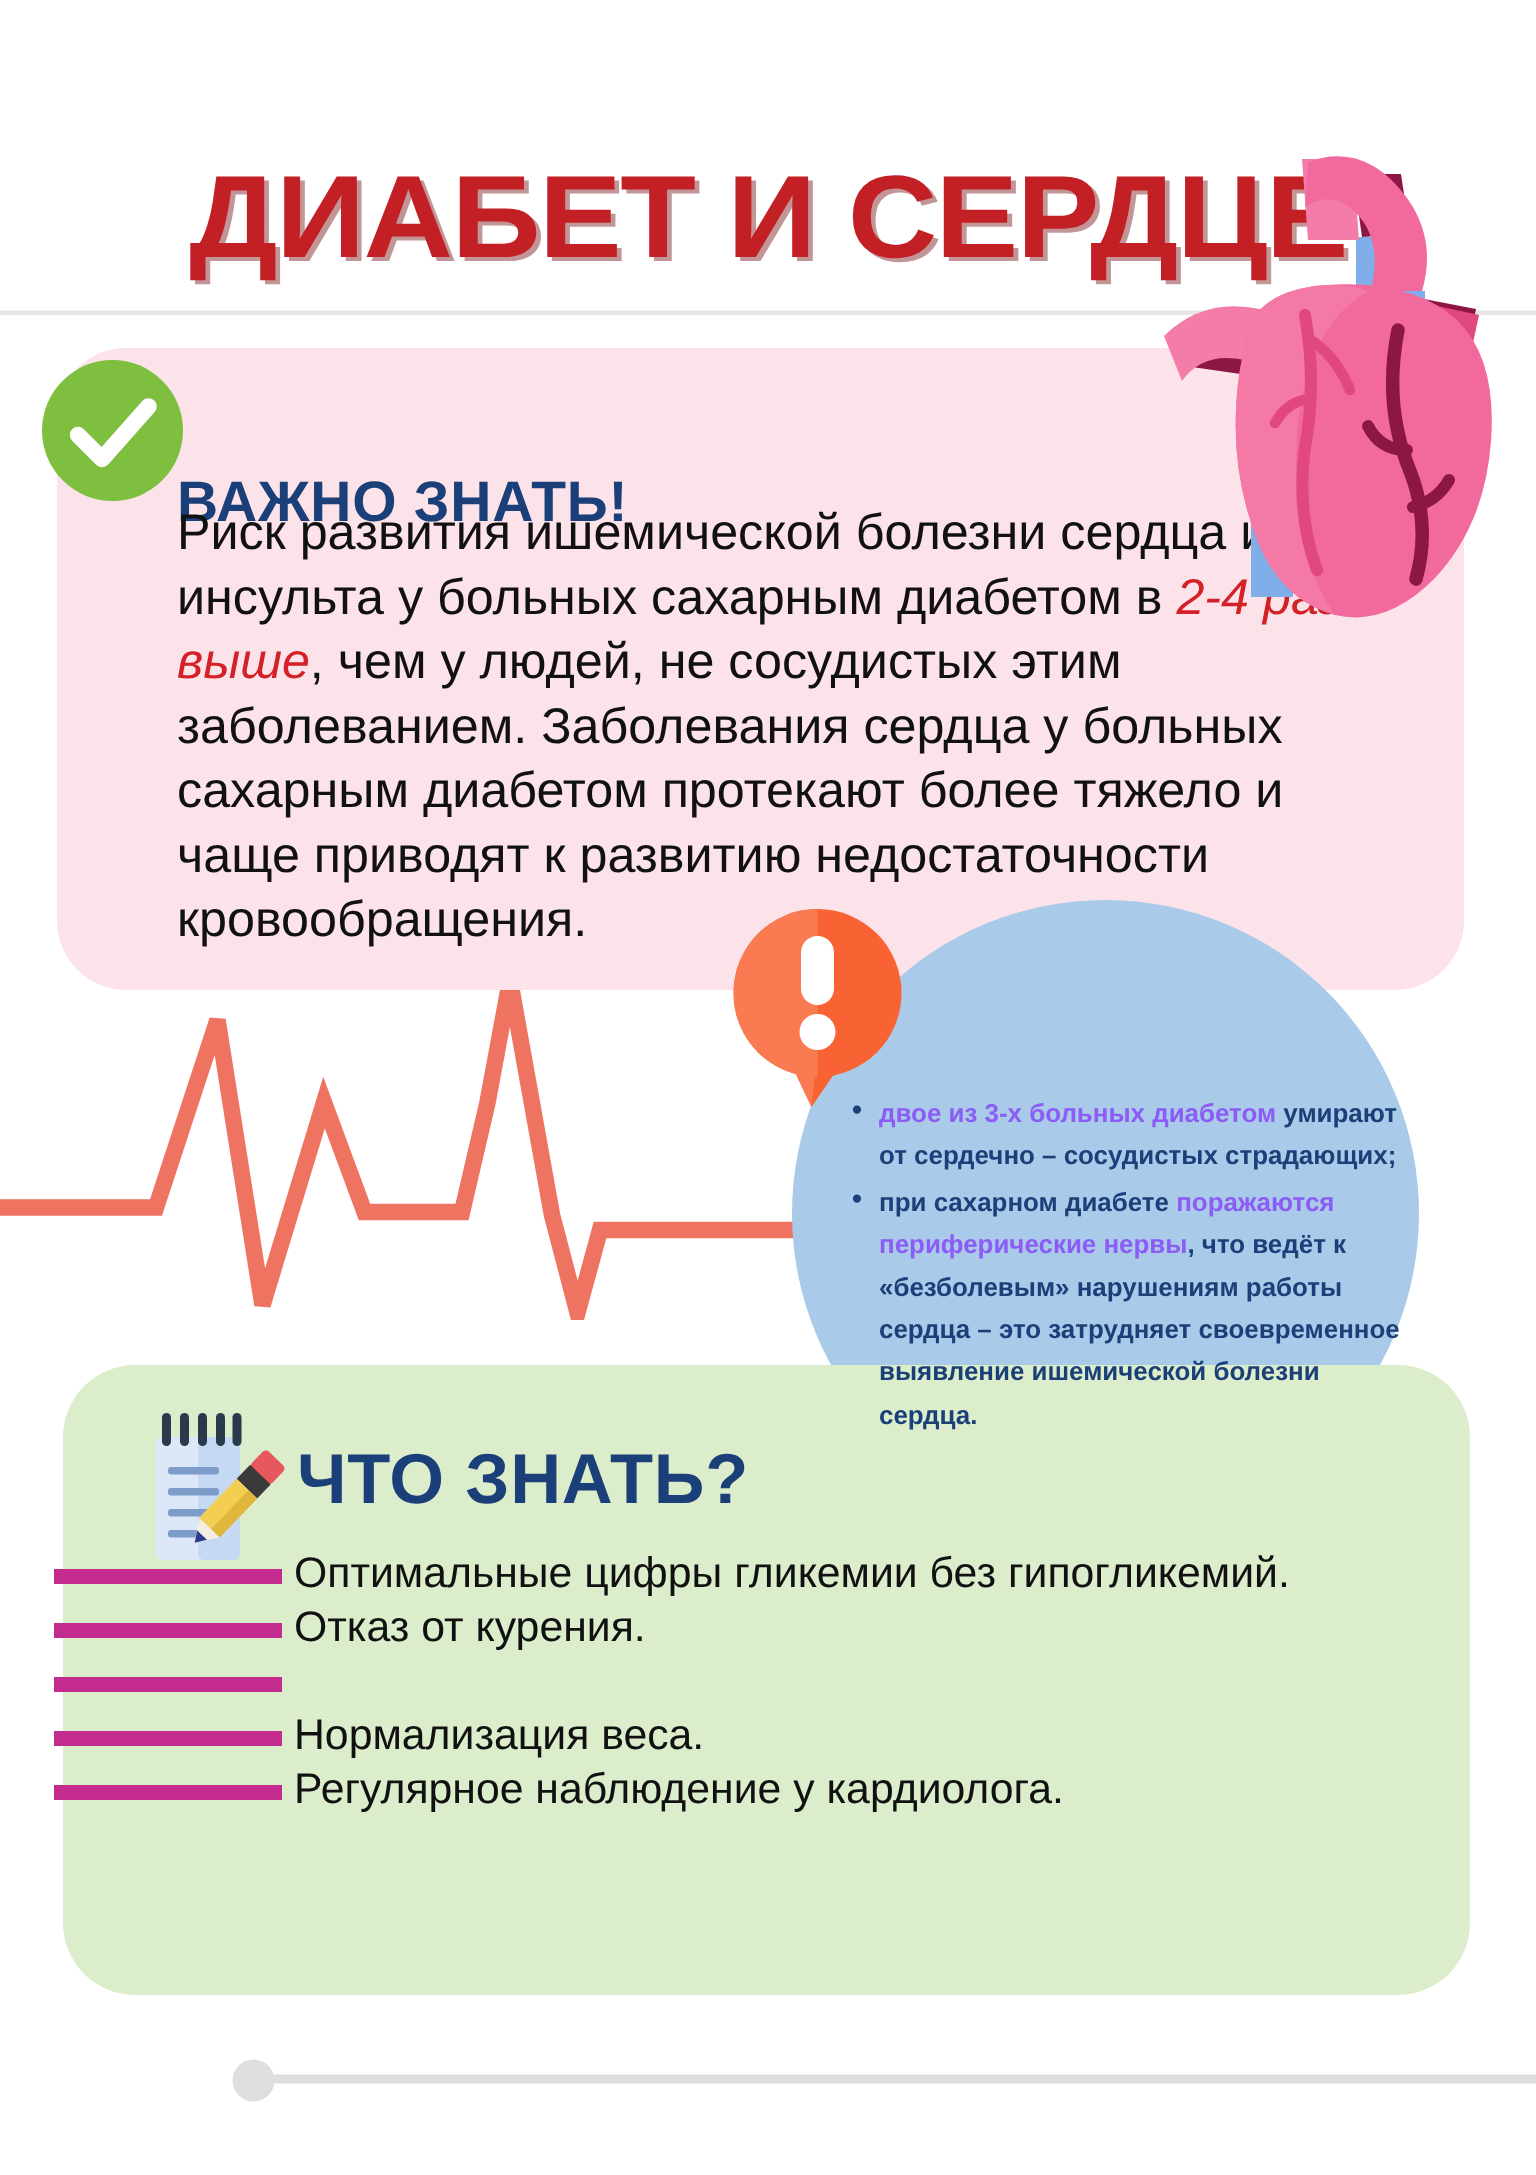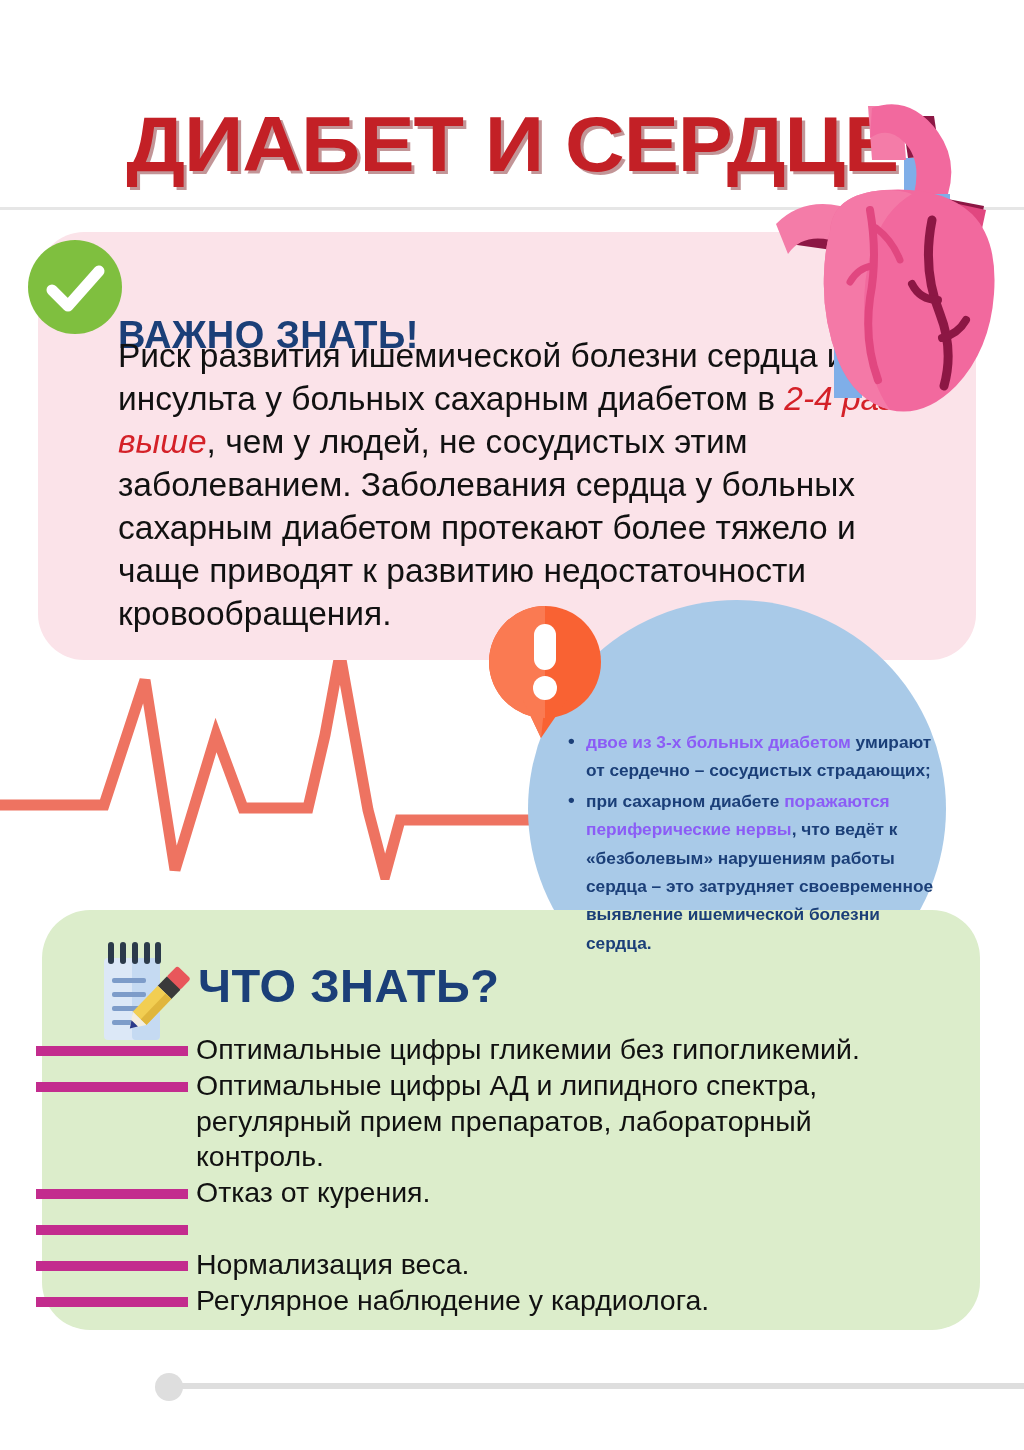--- a/index.html
+++ b/index.html
@@ -333,25 +333,20 @@
 
   <div class="green-head">ЧТО ЗНАТЬ?</div>
 
   <div class="green-list">
     <div class="green-row">
       <span class="green-dash"></span>
       <span class="green-text">Оптимальные цифры гликемии без гипогликемий.</span>
     </div>
     <div class="green-row">
       <span class="green-dash"></span>
-      <span class="green-text">Оптимальные цифры АД и липидного спектра,
-регулярный прием препаратов, лабораторный контроль.</span>
-    </div>
-    <div class="green-row">
-      <span class="green-dash"></span>
       <span class="green-text">Отказ от курения.</span>
     </div>
     <div class="green-row">
       <span class="green-dash"></span>
     </div>
     <div class="green-row">
       <span class="green-dash"></span>
       <span class="green-text">Нормализация веса.</span>
     </div>
     <div class="green-row">

